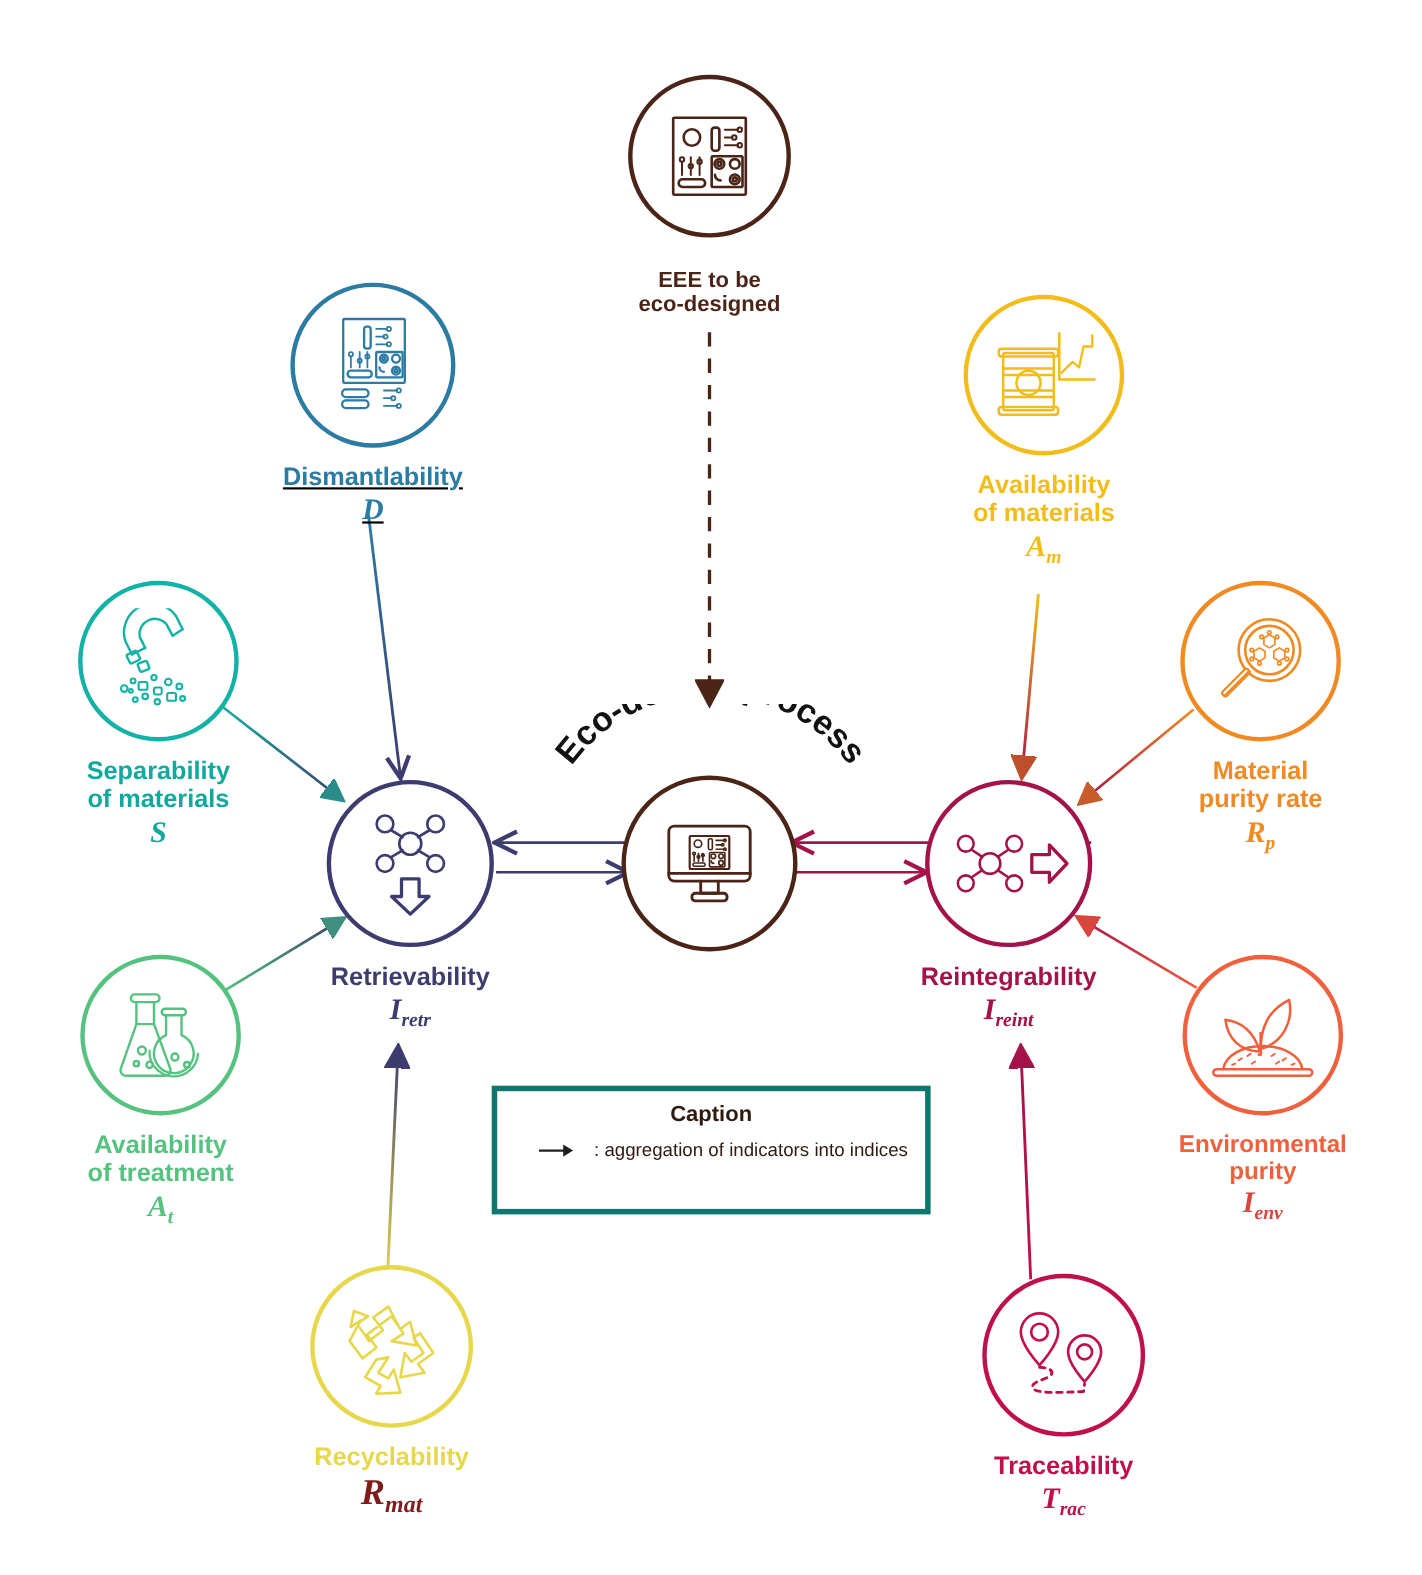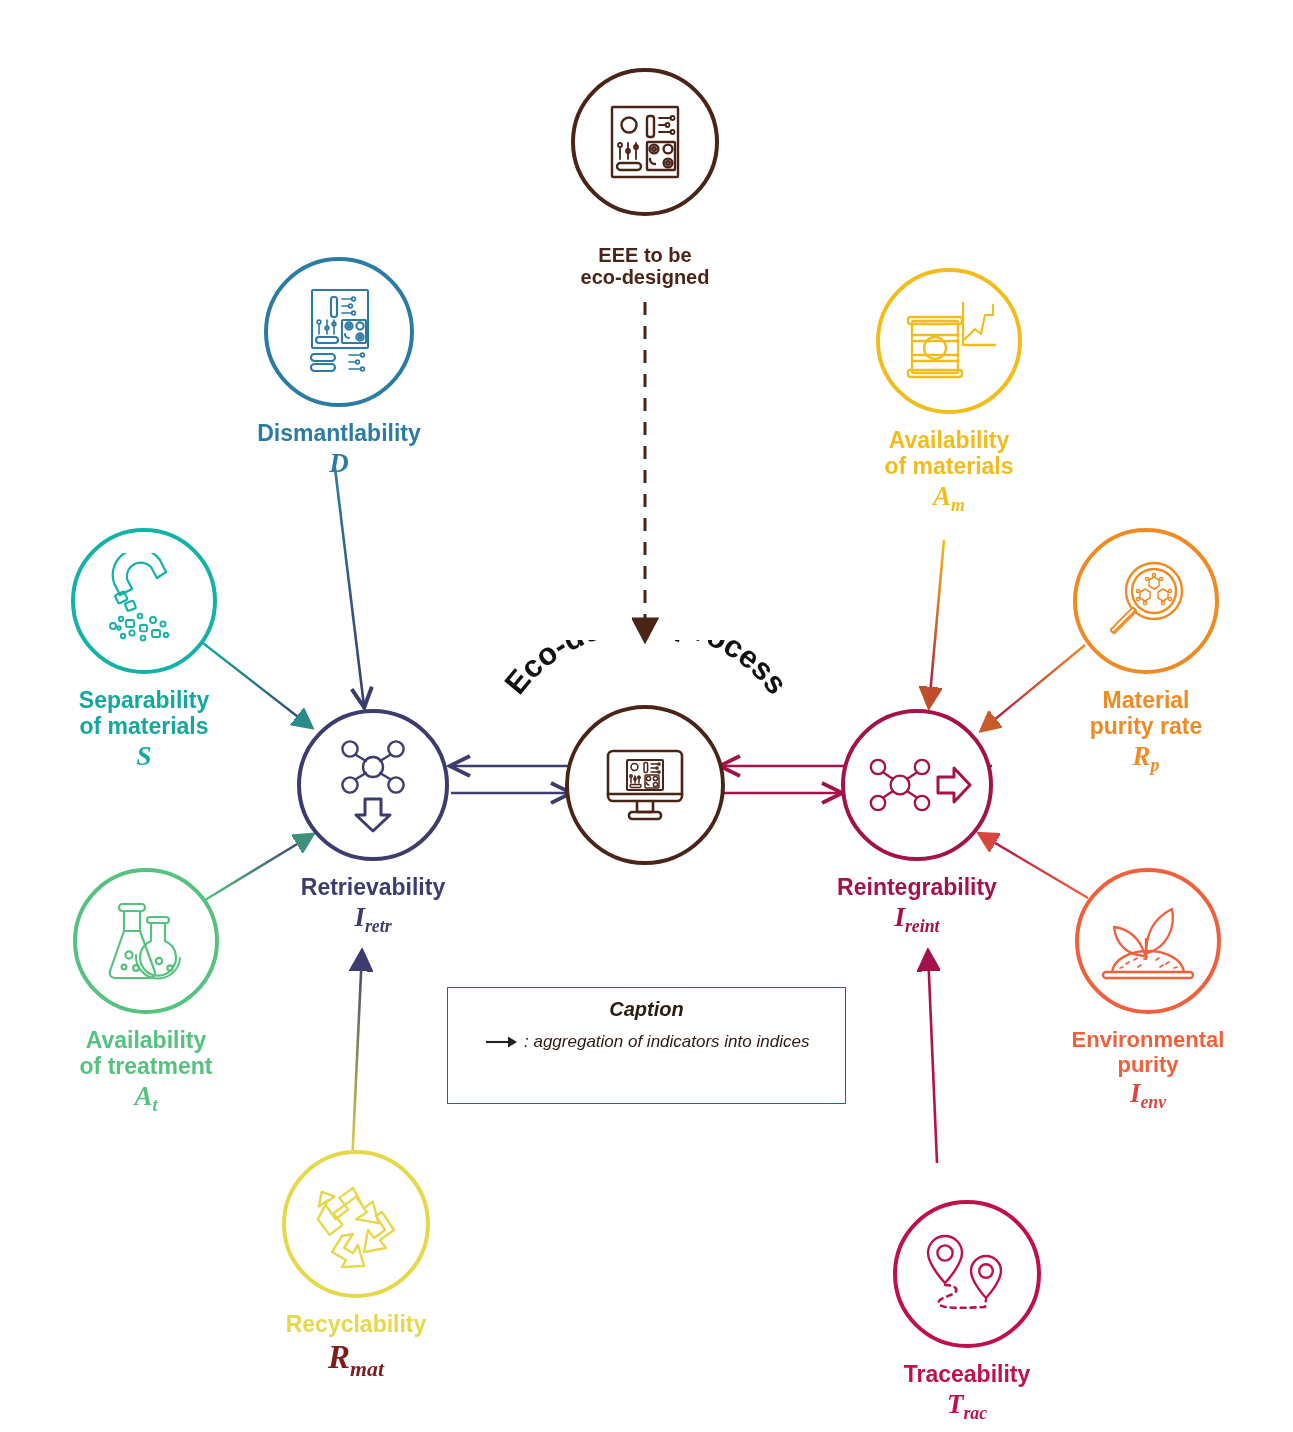--- a/index.html
+++ b/index.html
@@ -36,30 +36,29 @@
   .sym sub{font-size:.66em;font-style:italic;font-weight:bold;}
   
   .arc-title{position:absolute;z-index:4;}
   .arc-title text{
     font-family:"Liberation Sans", sans-serif;
     font-weight:bold;fill:#111111;
   }
   
   #legend{
     position:absolute;z-index:5;background:#fff;
-    border:1px solid #0f766e;box-sizing:border-box;
+    border:5px solid #0f766e;box-sizing:border-box;
     padding:10px 0 12px 0;
-    font-style:italic;
   }
   #legend .lg-title{
     text-align:center;font-weight:bold;font-size:20px;color:#2e1a0f;
     margin-bottom:10px;
   }
   #legend .lg-row{
-    display:flex;align-items:center;gap:2px;
+    display:flex;align-items:center;gap:14px;
     font-size:17px;color:#2e1a0f;padding:1px 0 1px 34px;
   }
   #legend .lg-gl{
     width:40px;flex:0 0 40px;display:flex;align-items:center;justify-content:center;
   }
   #legend .lg-gl svg{display:block;}
 </style>
 </head>
 <body>
 
@@ -292,21 +291,21 @@
       </svg>
     </div>
     <div class="caption-txt" style="font-size:23px;color:#3d3c6e;margin-top:14px;">
       <span>Retrievability</span>
     </div>
     <div class="sym" style="font-size:27px;color:#3d3c6e;">
       <span>I</span><sub>retr</sub>
     </div>
   </div>
 
-  <div class="node" style="left:234px;top:257px;width:210px;">
+  <div class="node" style="left:234px;top:257px;width:210px;text-decoration:underline;">
     <div class="ring" style="width:150px;height:150px;border:4px solid #2b7ba3;">
       <svg width="96" height="96" viewBox="0 0 96 96">
         <g fill="none" stroke="#2b7ba3" stroke-width="2.1" stroke-linecap="round" stroke-linejoin="round">
           <rect x="21" y="6" width="56" height="58" rx="1"></rect>
           <rect x="40" y="13" width="6" height="20" rx="2.4"></rect>
           <g stroke-width="1.6">
             <line x1="51" y1="15" x2="61" y2="15"></line>
               <circle cx="62.5" cy="15" r="1.9"></circle>
             <line x1="51" y1="22" x2="58" y2="22"></line>
               <circle cx="59.5" cy="22" r="1.9"></circle>
@@ -520,21 +519,21 @@
     </div>
     <div class="caption-txt" style="font-size:22px;color:#f0603c;margin-top:14px;">
       <div>Environmental</div>
       <div>purity</div>
     </div>
     <div class="sym" style="font-size:27px;color:#d9453f;">
       <span>I</span><sub>env</sub>
     </div>
   </div>
 
-  <div class="node" style="left:861px;top:1200px;width:212px;">
+  <div class="node" style="left:861px;top:1158px;width:212px;">
     <div class="ring" style="width:148px;height:148px;border:4px solid #c0104a;">
       <svg width="96" height="92" viewBox="0 0 96 92">
         <g fill="none" stroke="#c0104a" stroke-width="2.4" stroke-linecap="round" stroke-linejoin="round">
           <path d="M26,8 a17,17 0 0 1 17,17 c0,12 -17,30 -17,30 c0,0 -17,-18 -17,-30 a17,17 0 0 1 17,-17 Z"></path>
           <circle cx="26" cy="25" r="7.6"></circle>
           <path d="M67,28 a15,15 0 0 1 15,15 c0,11 -15,27 -15,27 c0,0 -15,-16 -15,-27 a15,15 0 0 1 15,-15 Z"></path>
           <circle cx="67" cy="43" r="6.8"></circle>
           <path d="M26,57 C38,57 40,63 34,66 C24,70 18,72 20,76 C23,81 44,80 66,79 L67,72" stroke-dasharray="5,5" stroke-width="2.6"></path>
         </g>
       </svg>

